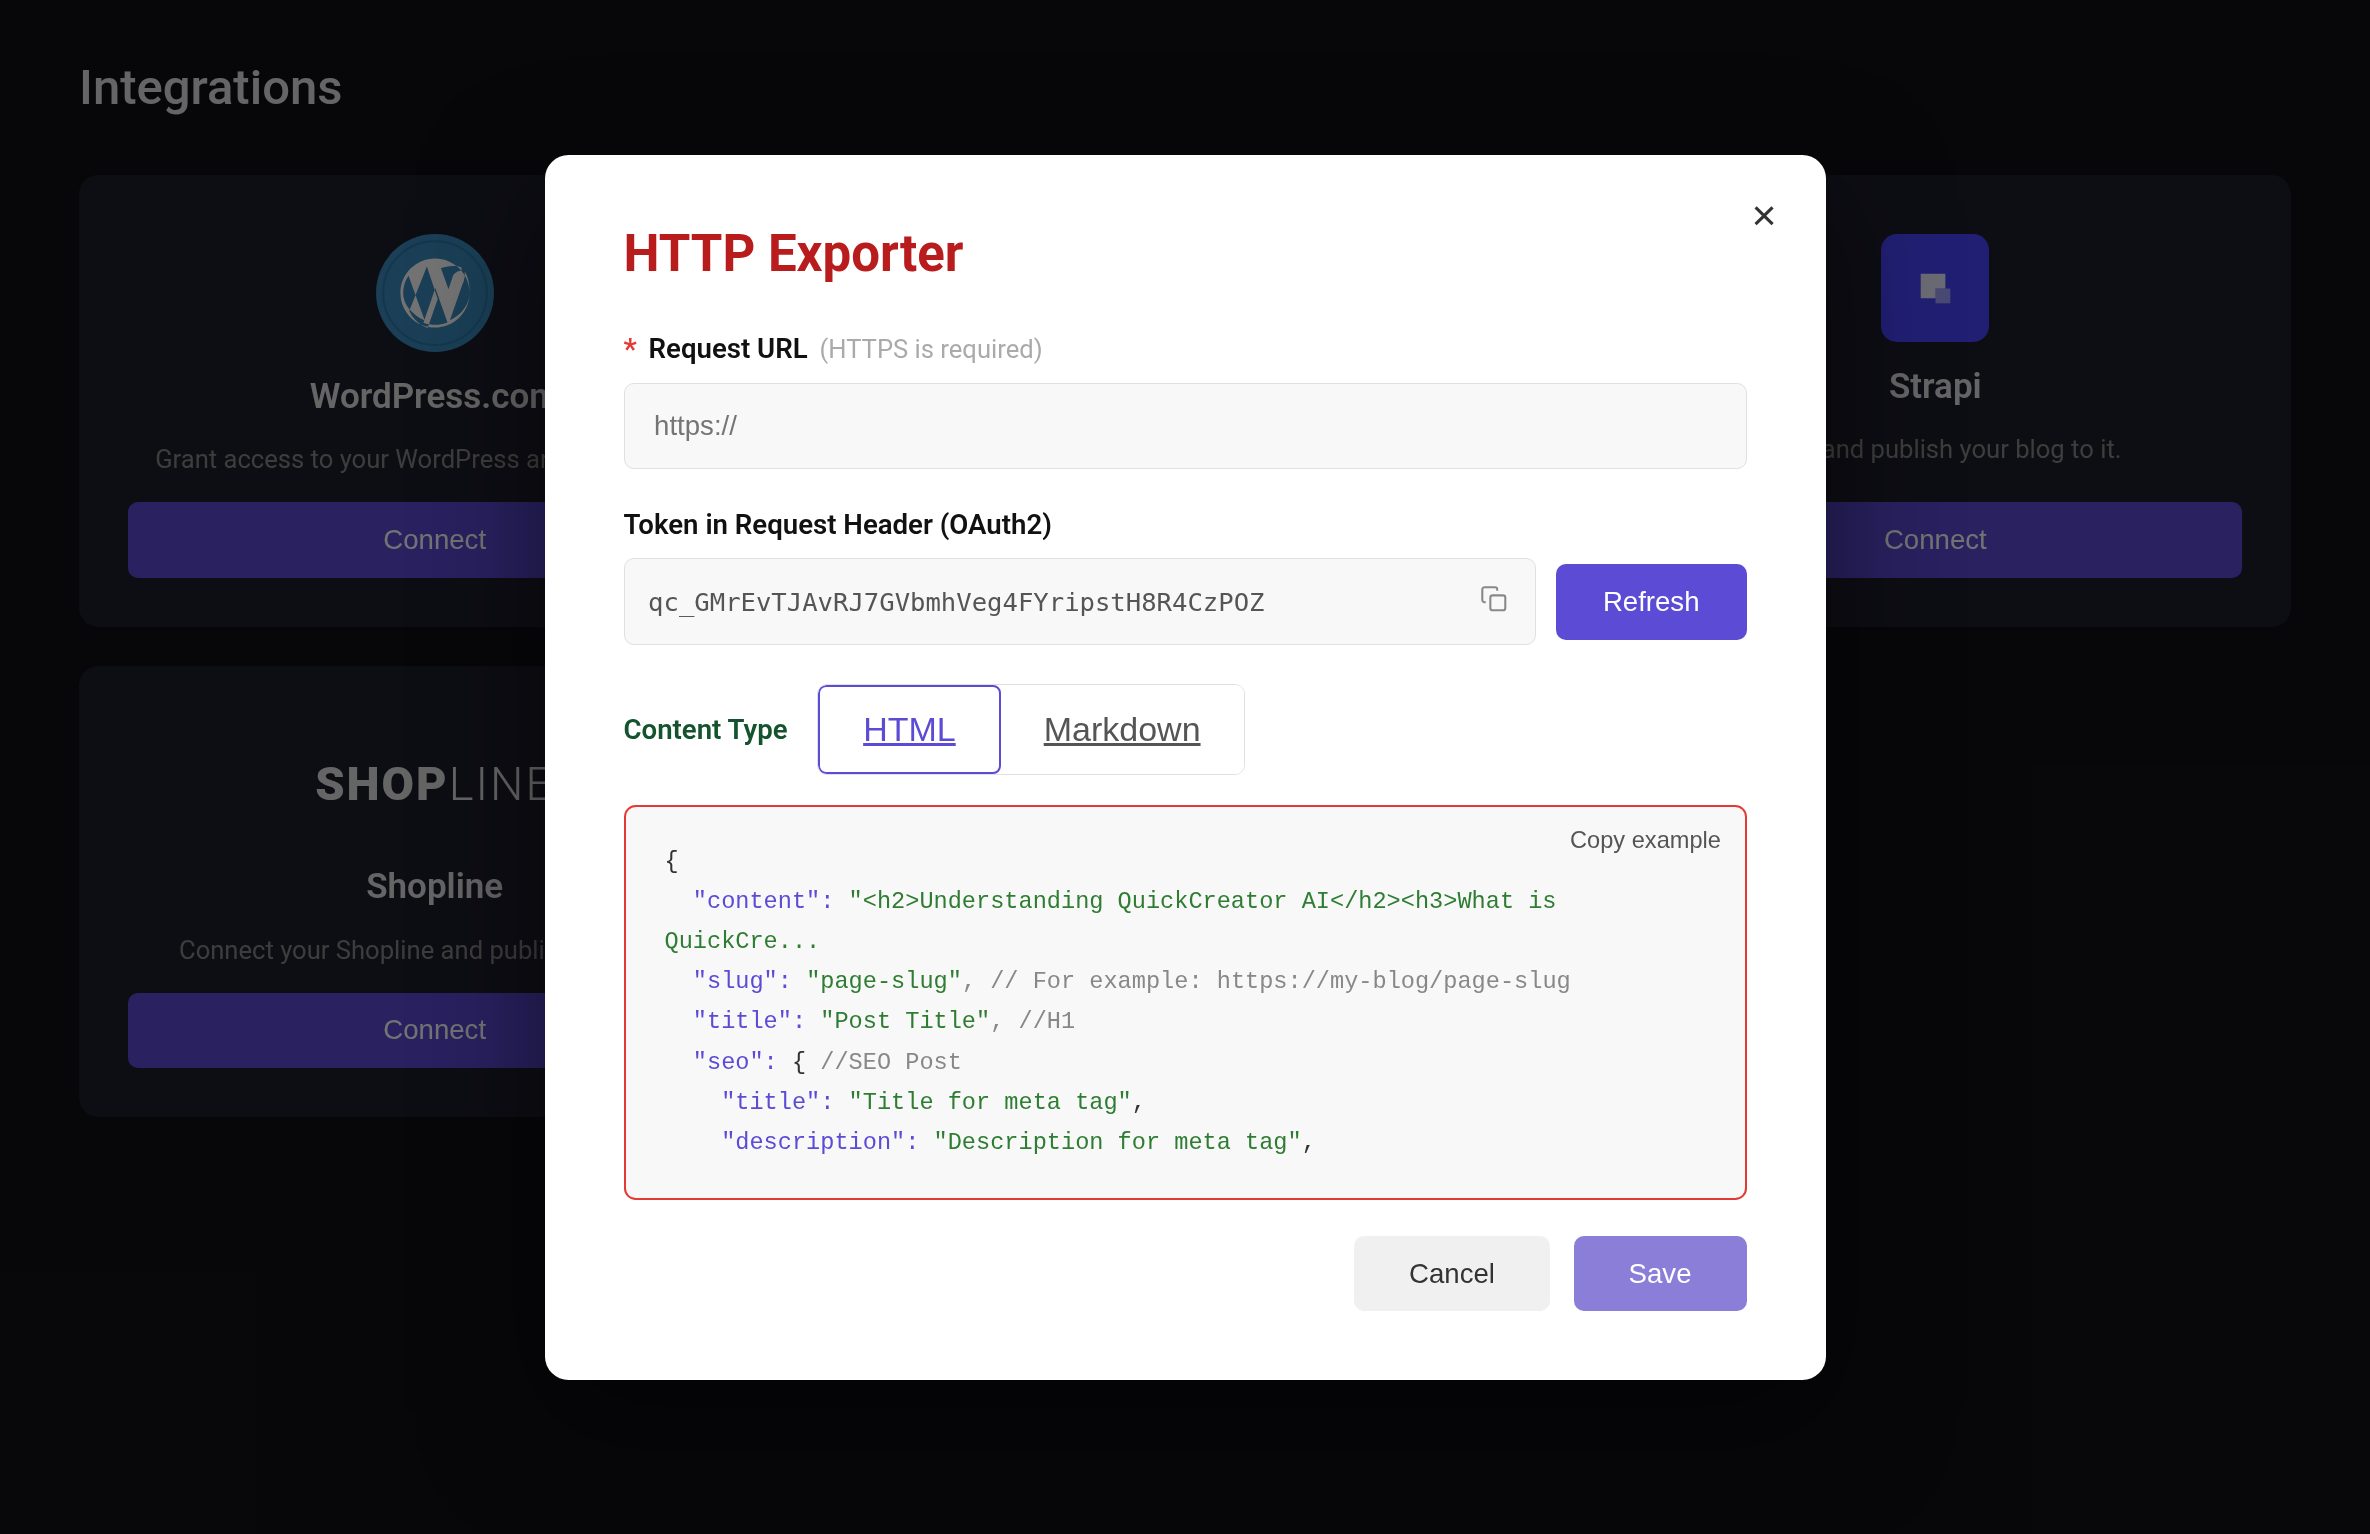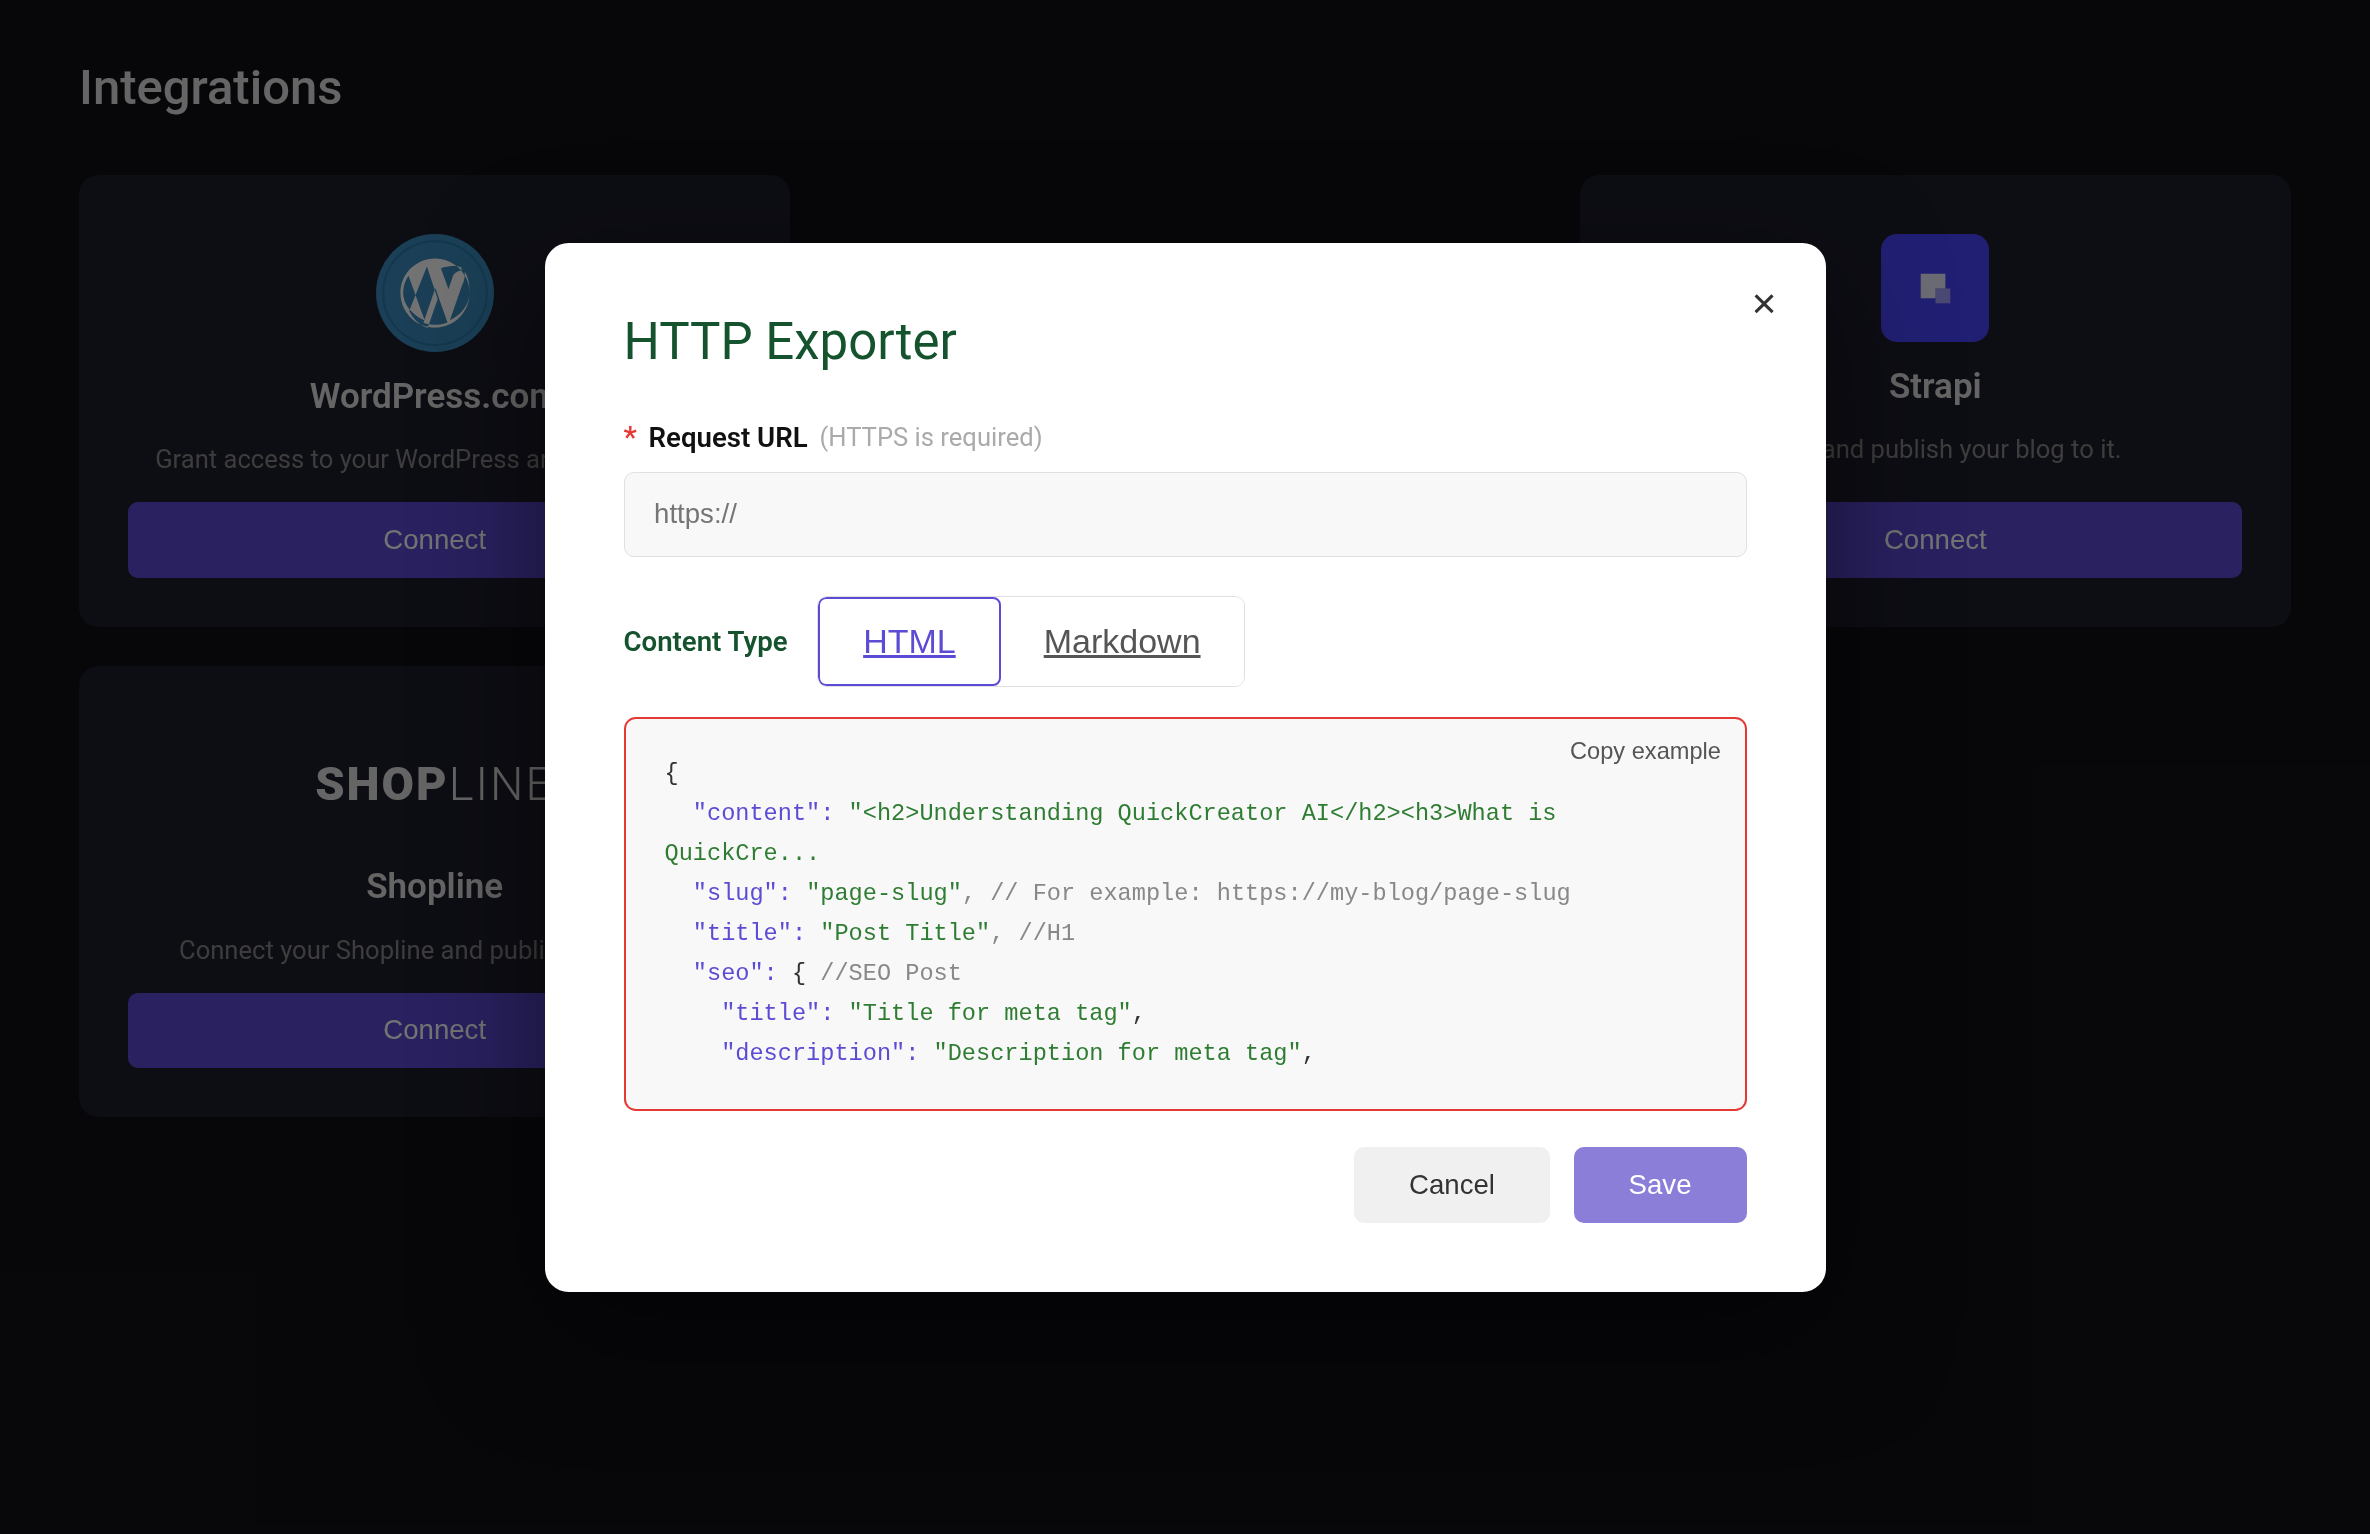--- a/index.html
+++ b/index.html
@@ -121,22 +121,22 @@
       background: none;
       border: none;
       font-size: 43px;
       cursor: pointer;
       color: #333;
       line-height: 1;
     }
 
     .modal-title {
       font-size: 51px;
-      font-weight: 400;
-      color: #14532d;
+      font-weight: 700;
+      color: #b91c1c;
       margin-bottom: 49px;
     }
 
     
     .field-row {
       margin-bottom: 39px;
     }
 
     .field-label {
       font-size: 27.6px;
@@ -449,20 +449,37 @@
     <div class="field-row">
       <div class="field-label">
         <span class="required">*</span>
         <span>Request URL</span>
         <span class="hint">(HTTPS is required)</span>
       </div>
       <input class="text-input" type="text" placeholder="https://" style="">
     </div>
 
 
+    <div class="field-row">
+      <div class="field-label">
+        <span>Token in Request Header (OAuth2)</span>
+      </div>
+      <div class="token-row">
+        <div class="token-field-wrapper">
+          <input class="token-input" type="text" readonly="" value="qc_GMrEvTJAvRJ7GVbmhVeg4FYripstH8R4CzPOZ" style="">
+          <button class="copy-icon-btn" title="Copy">
+            <svg width="27.6" height="27.6" viewBox="0 0 24 24" fill="none" stroke="currentColor" stroke-width="1.8">
+              <rect x="9" y="9" width="13" height="13" rx="2" ry="2"></rect>
+              <path d="M5 15H4a2 2 0 0 1-2-2V4a2 2 0 0 1 2-2h9a2 2 0 0 1 2 2v1"></path>
+            </svg>
+          </button>
+        </div>
+        <button class="refresh-btn">Refresh</button>
+      </div>
+    </div>
 
     <div class="content-type-row">
       <span class="content-type-label">Content Type</span>
       <div class="tab-group">
         <button class="tab-btn active">HTML</button>
         <button class="tab-btn inactive">Markdown</button>
       </div>
     </div>
 
     <div class="code-block">

